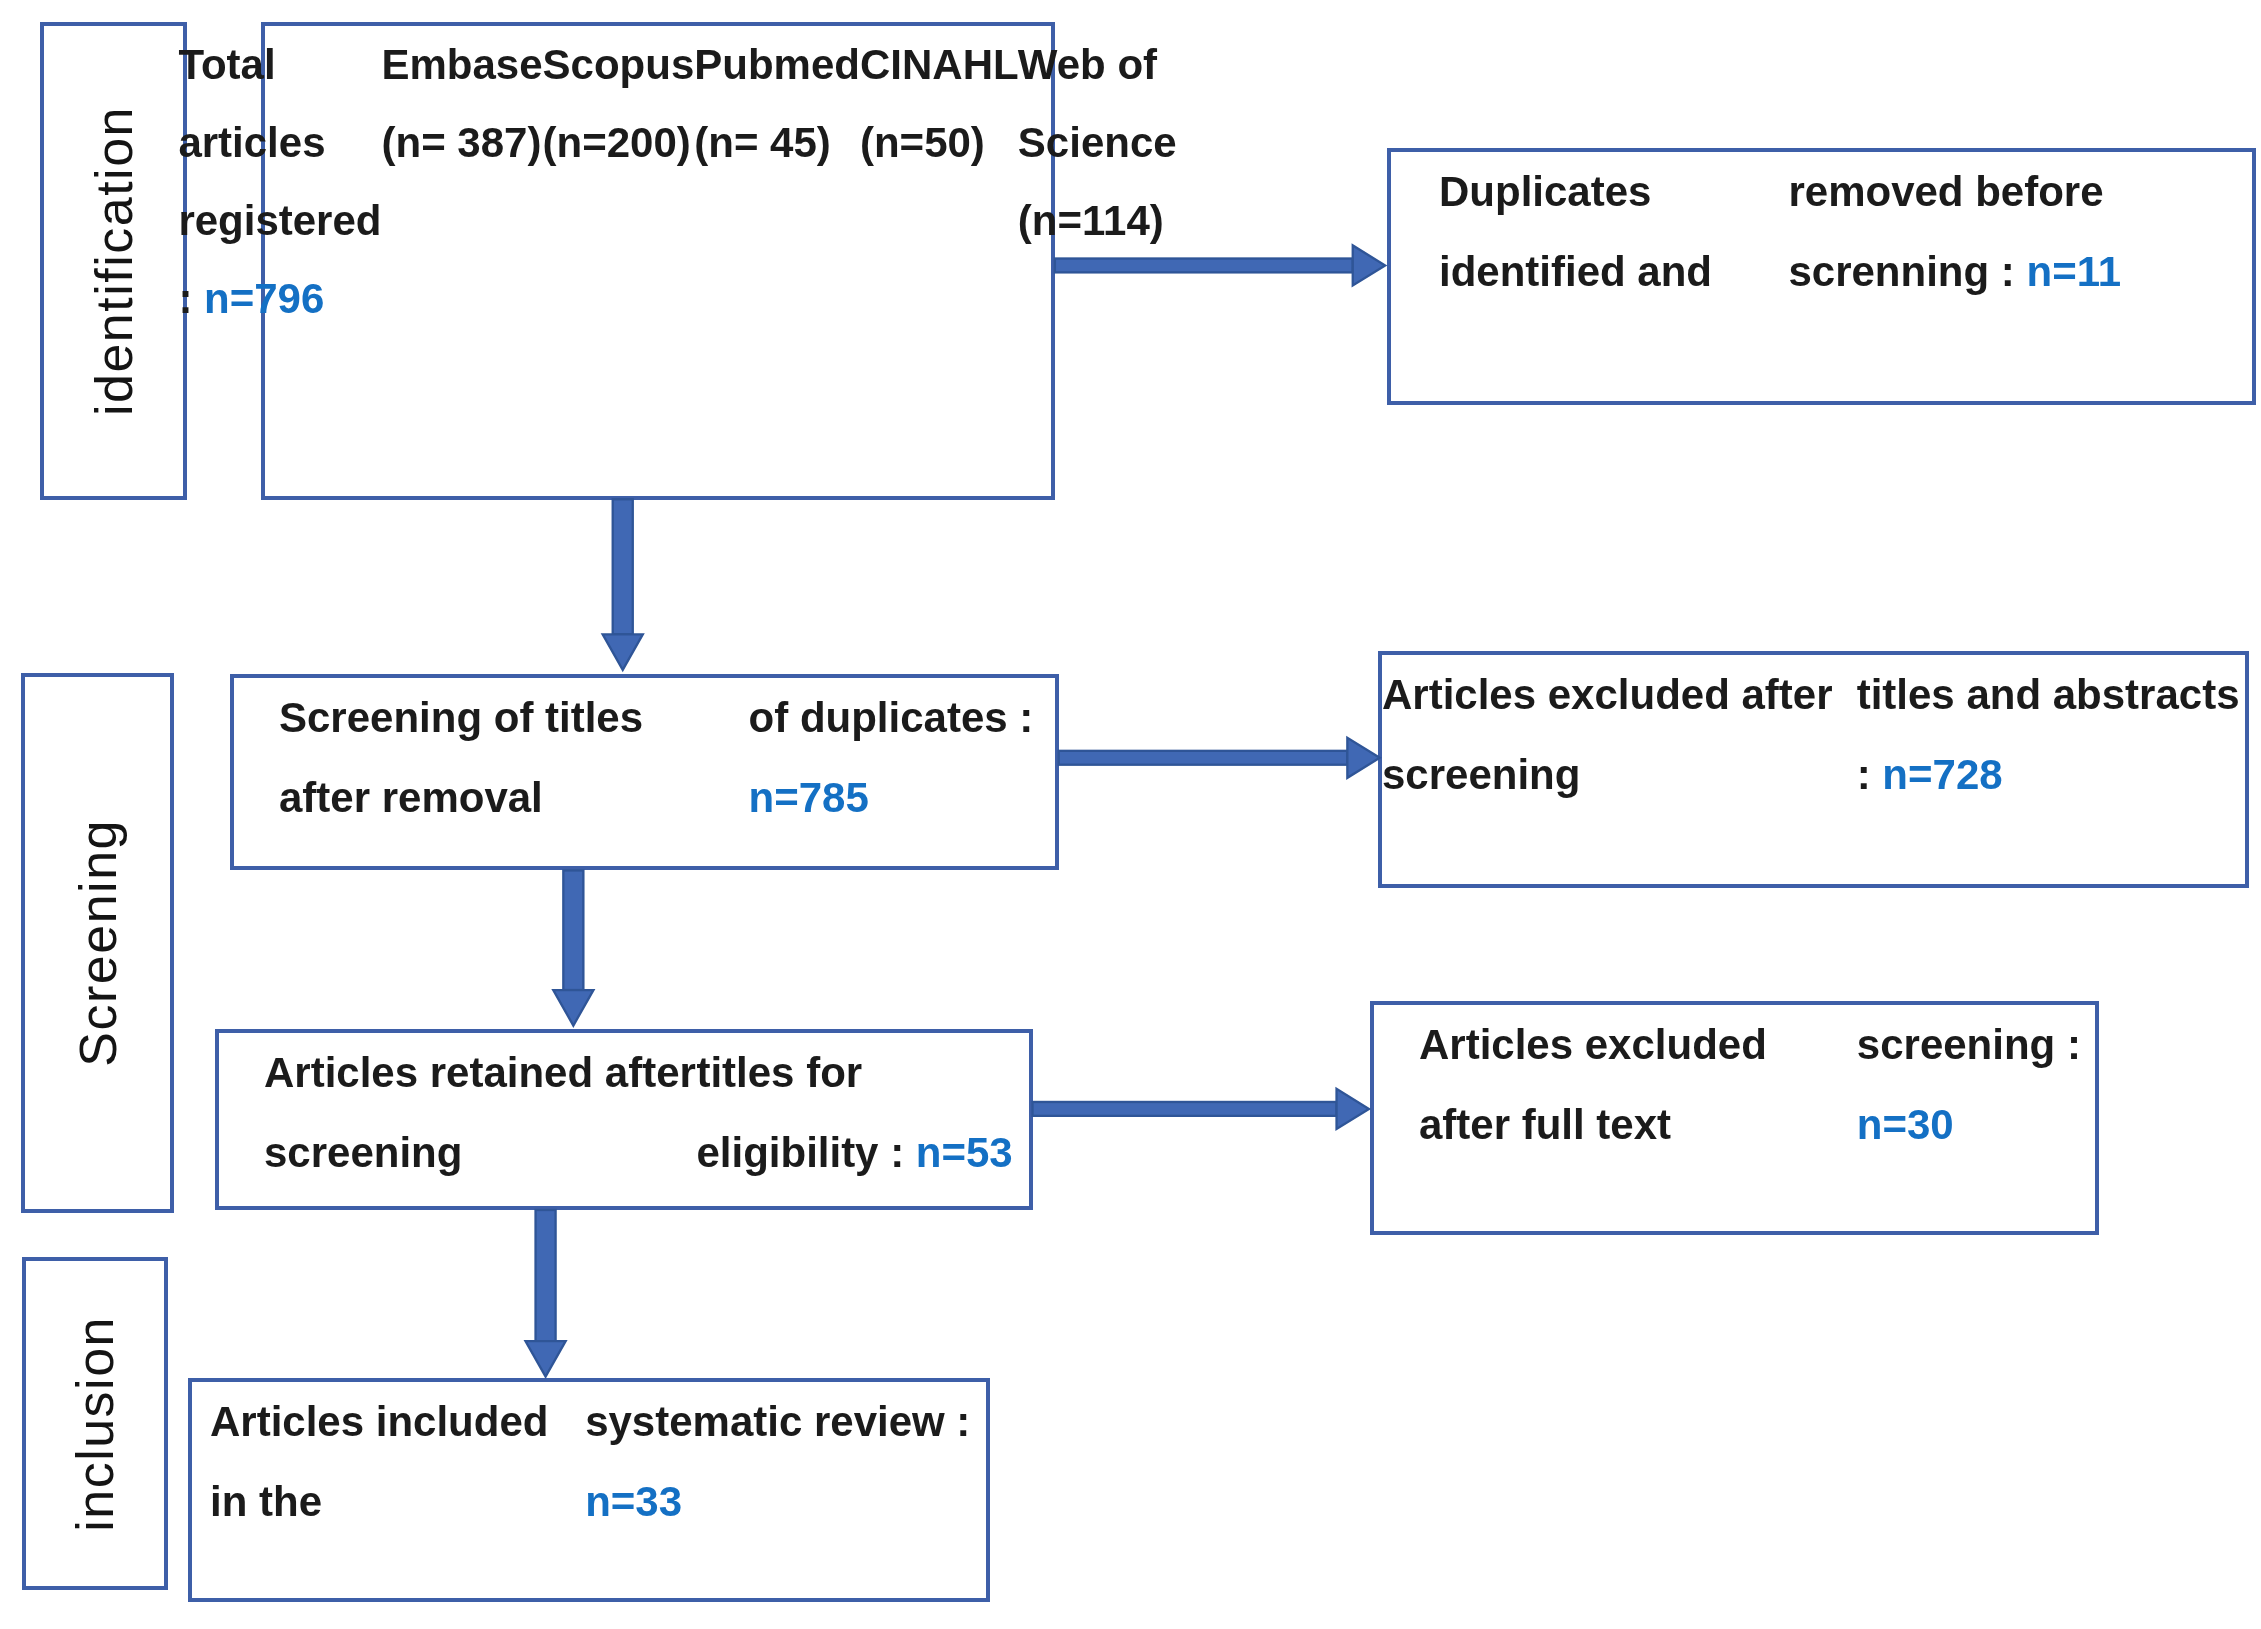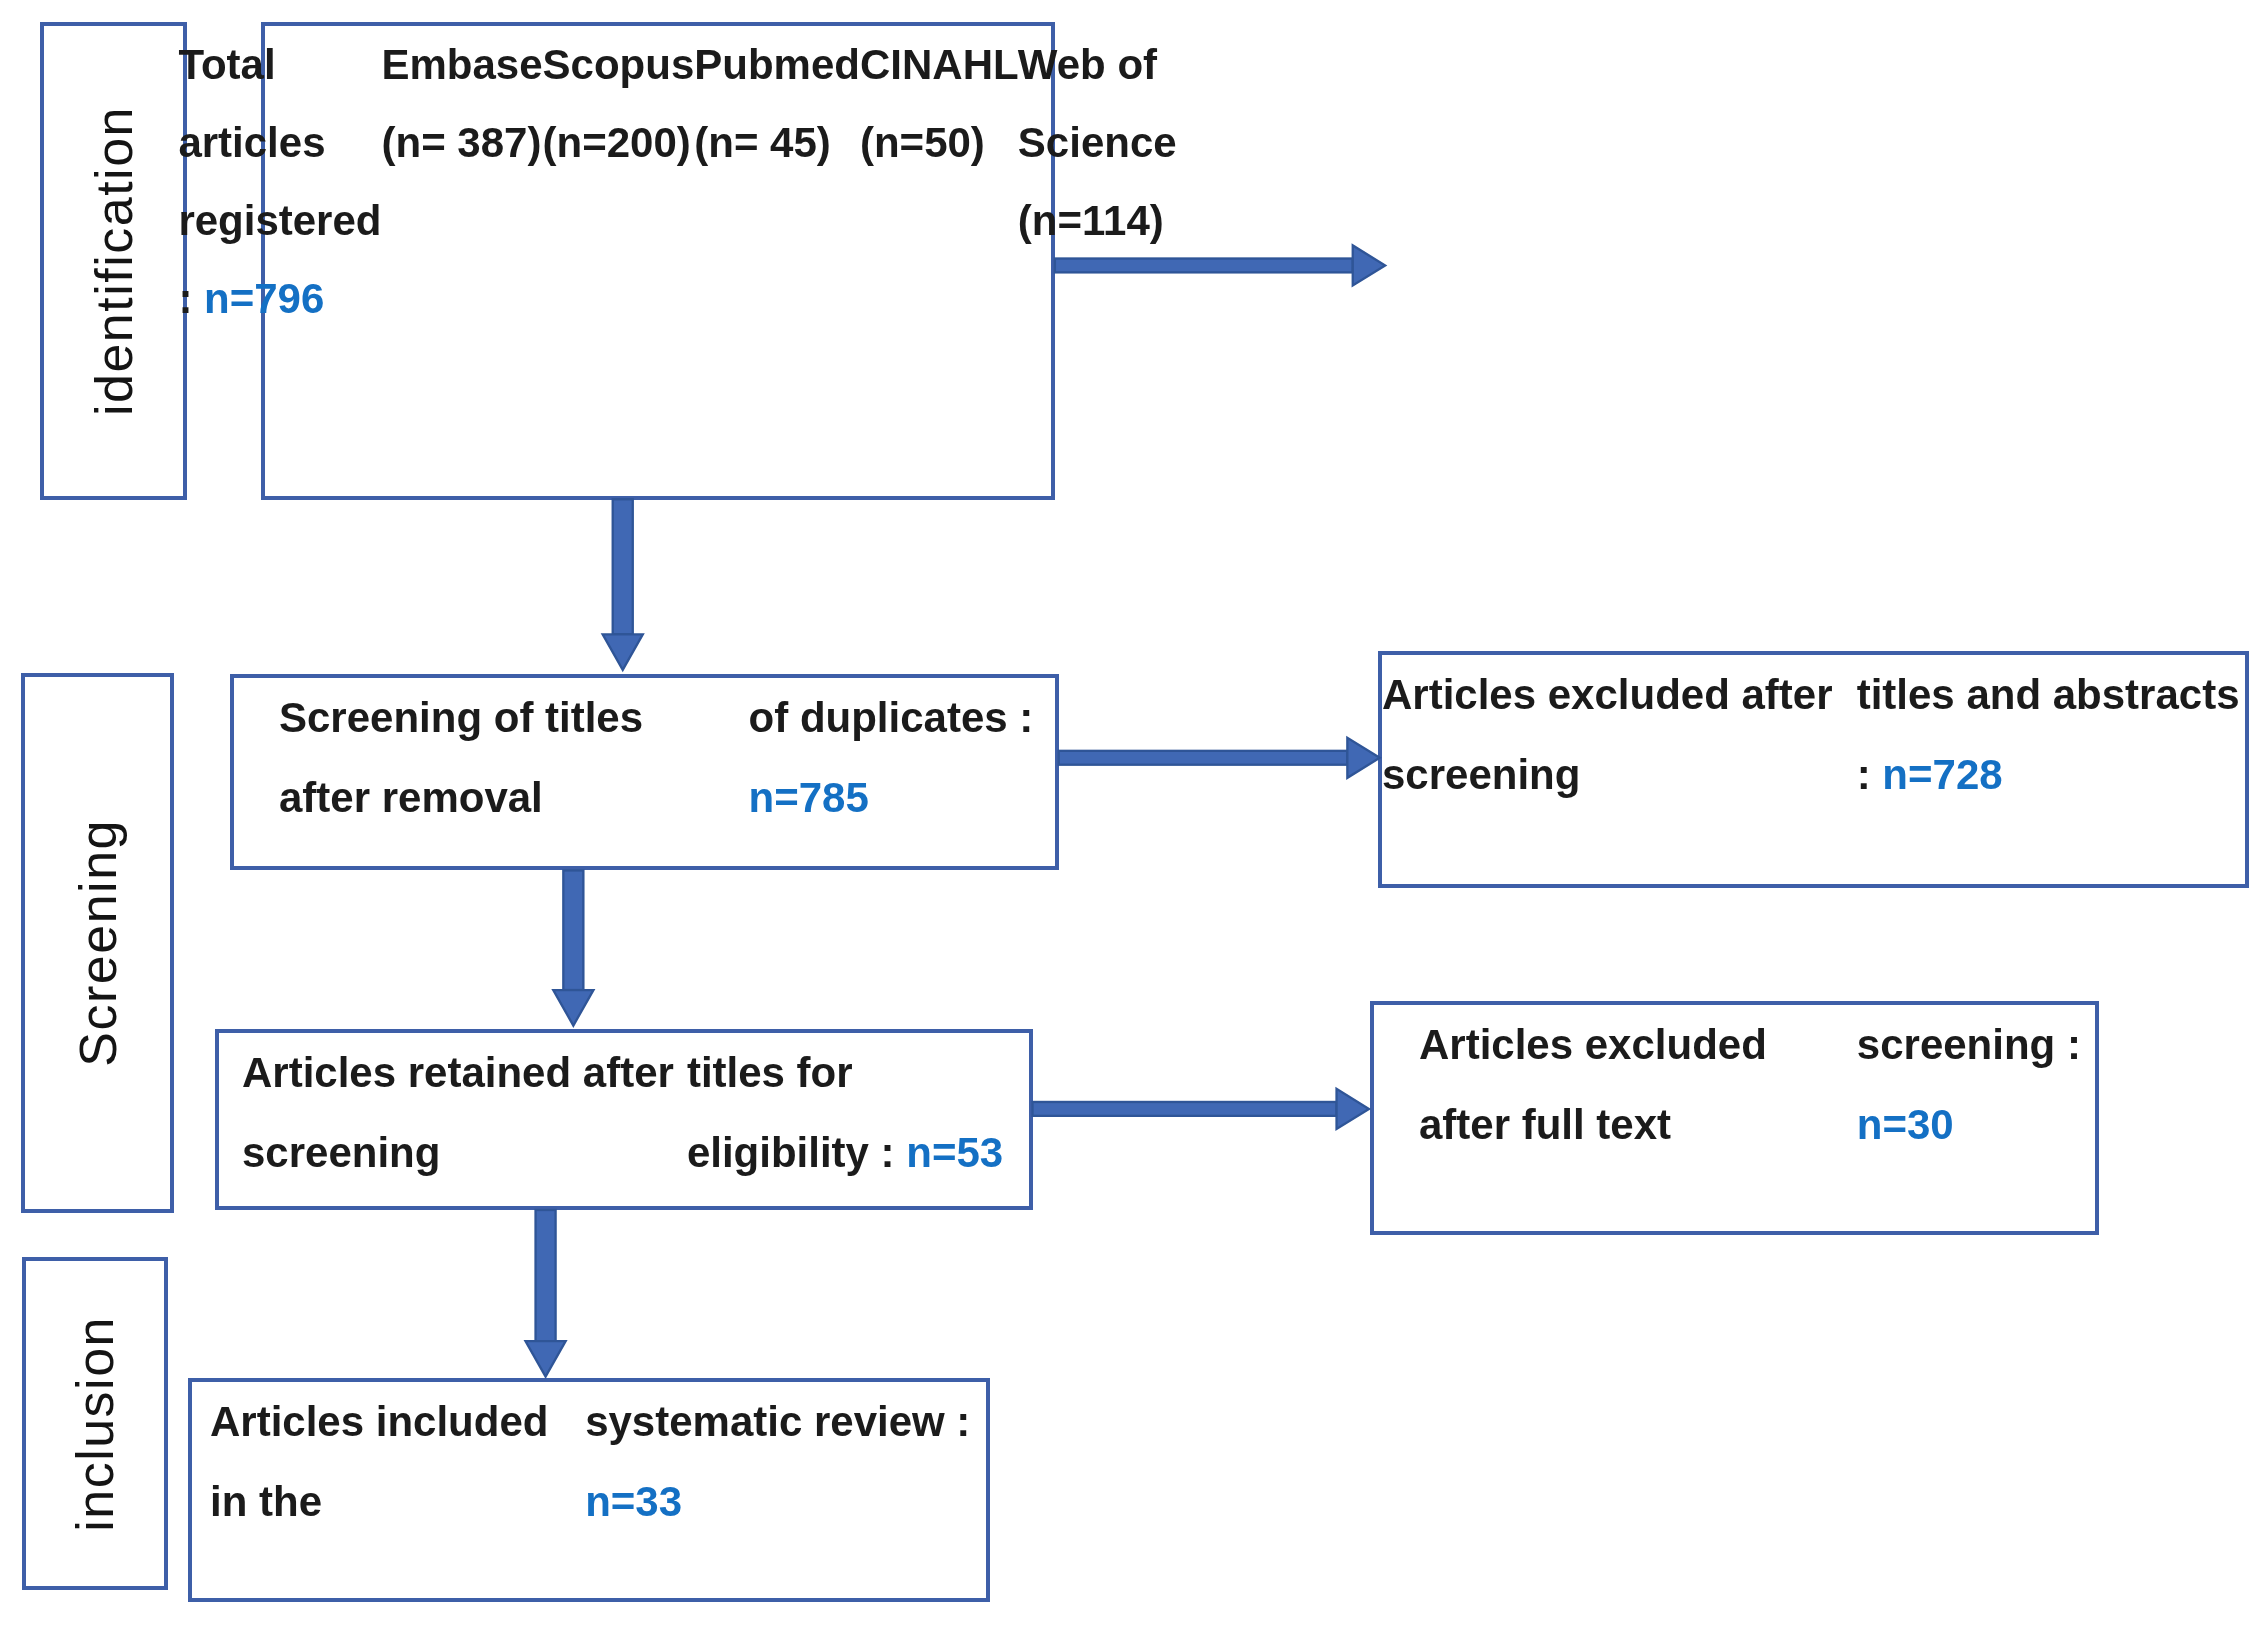--- a/index.html
+++ b/index.html
@@ -47,21 +47,21 @@
     font-size:52px;
     font-weight:400;
     letter-spacing:1.5px;
     color:#141414;
     white-space:nowrap;
   }
   #box-registered{left:261px;top:21.6px;width:794px;height:478px;padding-left:39px;line-height:78px;}
   #box-duplicates{left:1387px;top:148px;width:869px;height:257px;padding-left:48px;}
   #box-screening{left:230px;top:674px;width:829px;height:196px;padding-left:45px;gap:12px;}
   #box-excluded-titles{left:1378px;top:651px;width:871px;height:237px;padding-bottom:45px;}
-  #box-retained{left:215px;top:1029px;width:818px;height:181px;padding-left:23px;}
+  #box-retained{left:215px;top:1029px;width:818px;height:181px;padding-left:45px;}
   #box-excluded-fulltext{left:1370px;top:1001px;width:729px;height:234px;padding-left:45px;padding-bottom:46px;}
   #box-included{left:188px;top:1378px;width:802px;height:224px;padding-left:18px;padding-bottom:36px;}
   #stage-identification{left:40px;top:21.6px;width:147px;height:478px;}
   #stage-screening{left:21px;top:673px;width:153px;height:540px;}
   #stage-inclusion{left:21.6px;top:1257px;width:146px;height:333px;}
   #arrow-layer{position:absolute;left:0;top:0;pointer-events:none;}
 </style>
 </head>
 <body>
 
@@ -79,20 +79,24 @@
 
   <div class="flow-box" id="box-registered">
     <div class="line"><span>Total articles registered : </span><span class="val">n=796</span></div>
     <div class="line">Embase (n= 387)</div>
     <div class="line">Scopus (n=200)</div>
     <div class="line">Pubmed (n= 45)</div>
     <div class="line">CINAHL (n=50)</div>
     <div class="line">Web of Science (n=114)</div>
   </div>
 
+  <div class="flow-box" id="box-duplicates">
+    <div class="line">Duplicates identified and</div>
+    <div class="line"><span>removed before screnning : </span><span class="val">n=11</span></div>
+  </div>
 
   <div class="flow-box" id="box-screening">
     <div class="line">Screening of titles after removal</div>
     <div class="line"><span>of duplicates :  </span><span class="val">n=785</span></div>
   </div>
 
   <div class="flow-box" id="box-excluded-titles">
     <div class="line">Articles excluded after screening</div>
     <div class="line"><span>titles and abstracts : </span><span class="val">n=728</span></div>
   </div>

